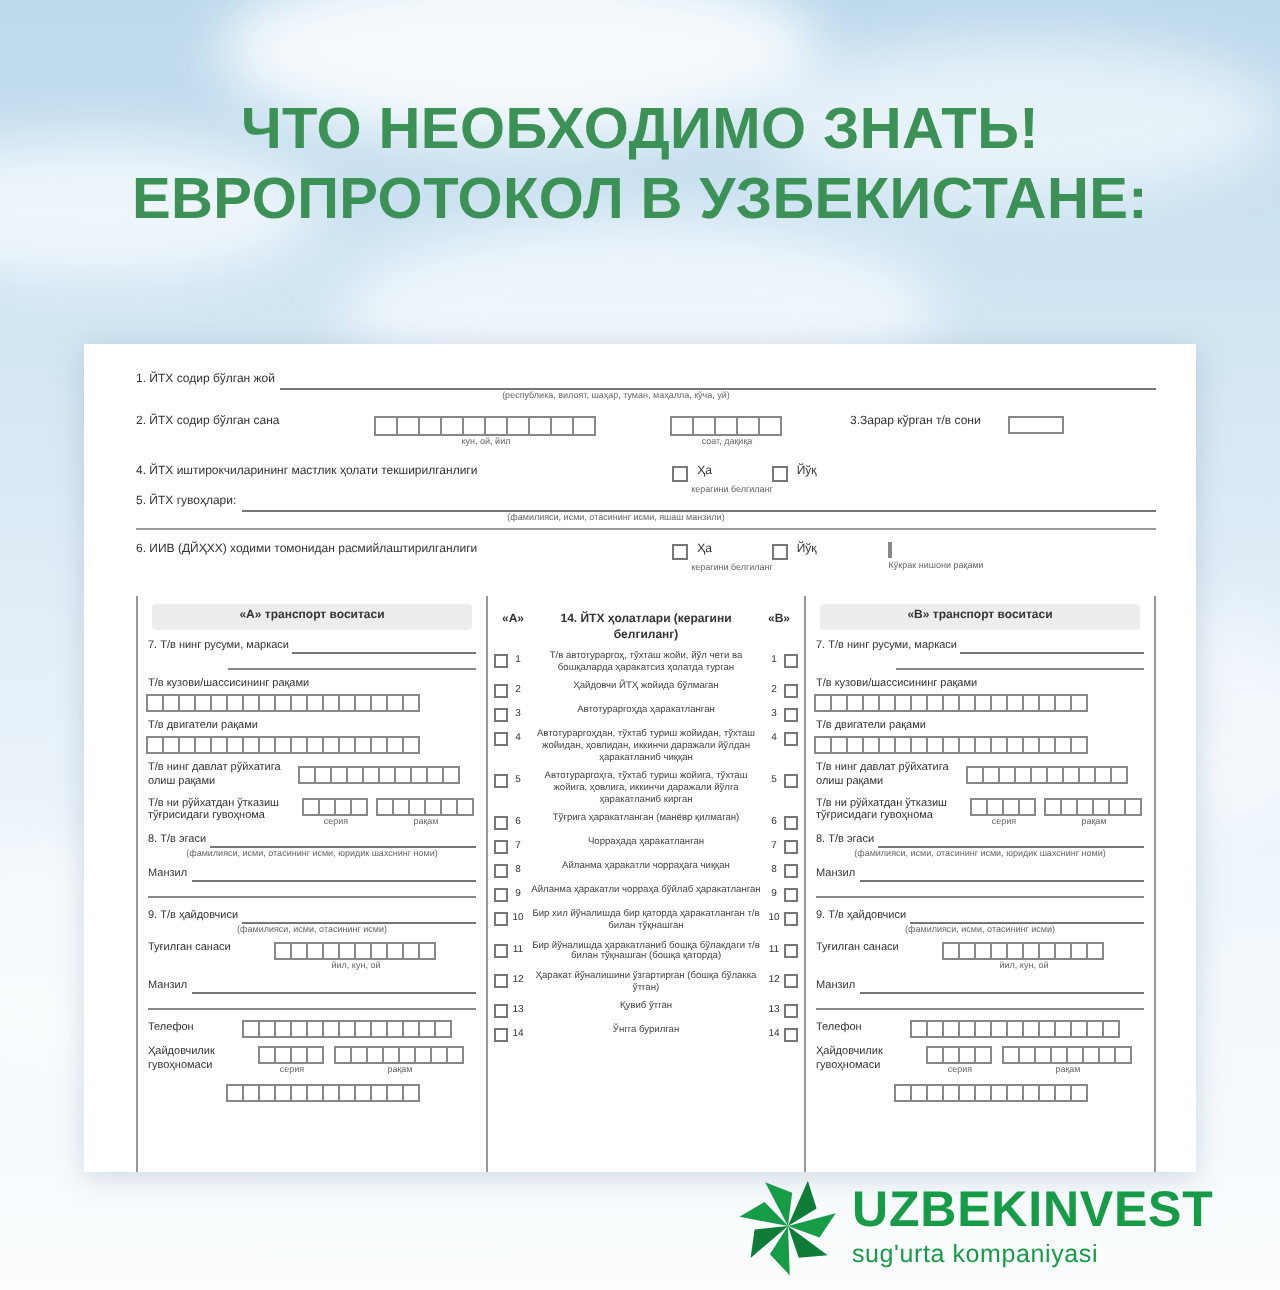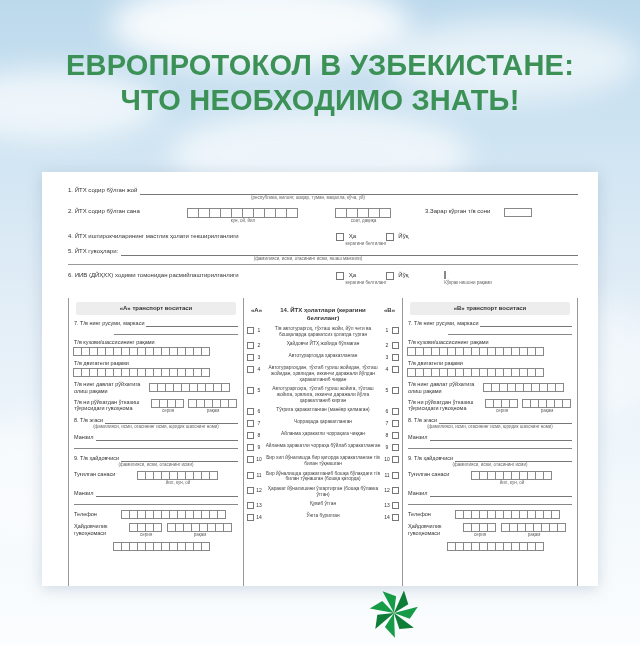--- a/index.html
+++ b/index.html
@@ -73,22 +73,22 @@
 <body>
 
 <div class="cloud c1"></div>
 <div class="cloud c2"></div>
 <div class="cloud c3"></div>
 <div class="cloud c4"></div>
 <div class="cloud c5"></div>
 <div class="cloud c6"></div>
 
 <div class="title" id="headline" style="color: rgb(60, 145, 86);">
+  <div>ЧТО НЕОБХОДИМО ЗНАТЬ!</div>
   <div>ЕВРОПРОТОКОЛ В УЗБЕКИСТАНЕ:</div>
-  <div>ЧТО НЕОБХОДИМО ЗНАТЬ!</div>
 </div>
 
 <div class="paper">
 
   <div class="toprow" style="top:15px;">
     <div class="frow">
       <span class="lbl">1. ЙТХ содир бўлган жой</span>
       <span class="uline" style="margin-left:3px;"></span>
     </div>
     <div class="cap" style="margin-left:140px;width:200px;">(республика, вилоят, шаҳар, туман, маҳалла, кўча, уй)</div>
@@ -697,13 +697,17 @@
     <g id="petals">
         <path d="M50 50 L28 8 L54 18 Z" fill="#169b47" transform="rotate(0 50 50)"></path>
         <path d="M50 50 L28 8 L54 18 Z" fill="#0f7c38" transform="rotate(51.4 50 50)"></path>
         <path d="M50 50 L28 8 L54 18 Z" fill="#169b47" transform="rotate(102.8 50 50)"></path>
         <path d="M50 50 L28 8 L54 18 Z" fill="#0f7c38" transform="rotate(154.2 50 50)"></path>
         <path d="M50 50 L28 8 L54 18 Z" fill="#169b47" transform="rotate(205.6 50 50)"></path>
         <path d="M50 50 L28 8 L54 18 Z" fill="#0f7c38" transform="rotate(257 50 50)"></path>
         <path d="M50 50 L28 8 L54 18 Z" fill="#169b47" transform="rotate(308.4 50 50)"></path>
       </g>
   </svg>
+  <div class="logo-text">
+    <div class="brand" style="color: rgb(22, 155, 71);">UZBEKINVEST</div>
+    <div class="tagline" style="color: rgb(22, 155, 71);">sug'urta kompaniyasi</div>
+  </div>
 </div>
 
 </body></html>

